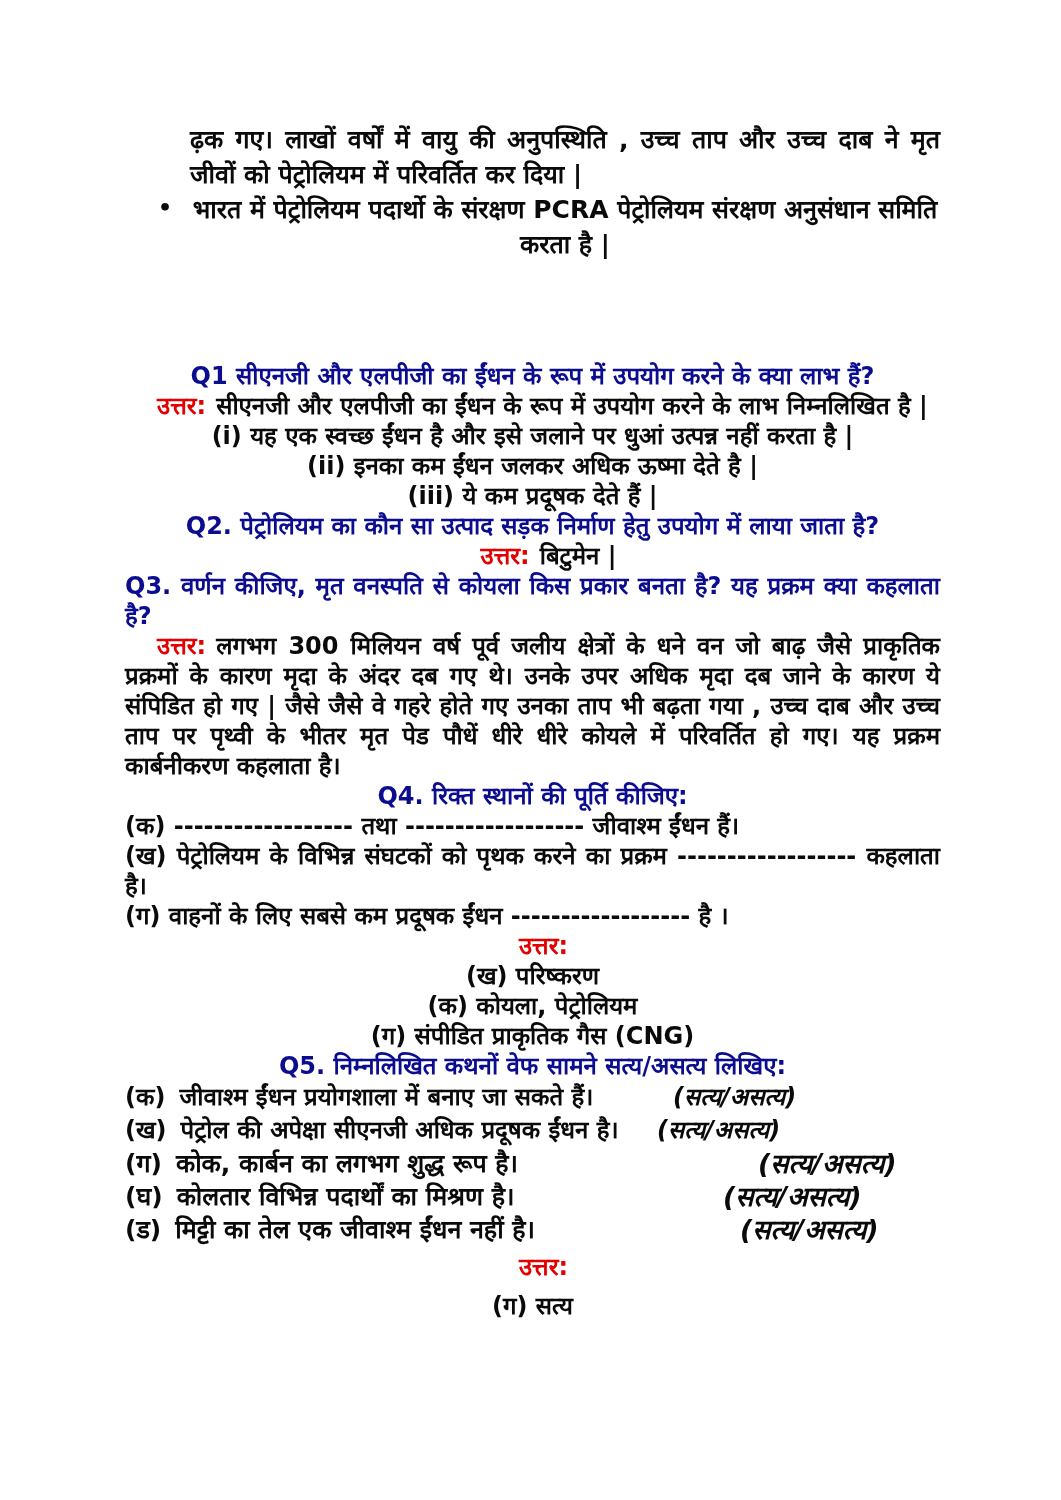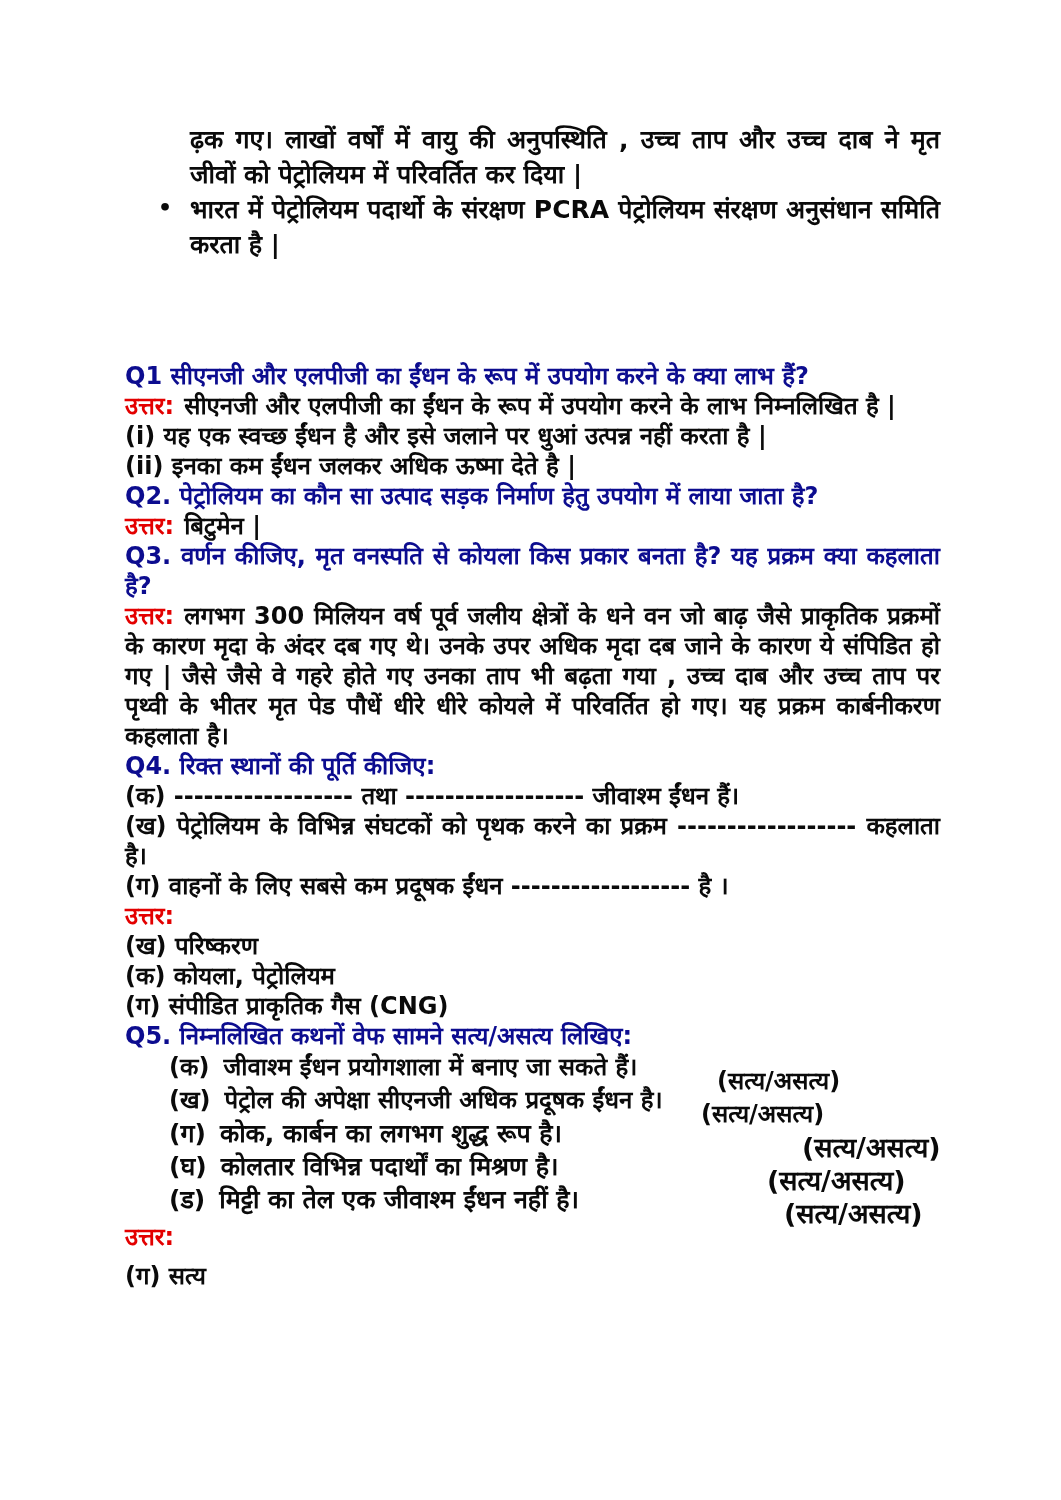--- a/index.html
+++ b/index.html
@@ -15,21 +15,21 @@
     font-weight: bold;
     color: #0a0a0a;
   }
   .page {
     position: relative;
     box-sizing: border-box;
     width: 1061px;
     height: 1500px;
     padding: 122px 121px 0 125px;
   }
-  p { margin: 0; }
+  p { margin: 0; text-align: center; }
 
   
   .intro-para {
     margin-left: 65px;
     font-size: 25px;
     line-height: 35px;
     text-align: justify;
   }
   .bullet-row {
     position: relative;
@@ -46,33 +46,32 @@
   }
 
   
   .qa {
     margin-top: 99px;
     font-size: 24px;
     line-height: 30px;
   }
   .qa p { line-height: 30px; }
   .q-heading { color: #0c0c8f; }
-  .ans-label { color: #e30000; margin-right: 10px; }
+  .ans-label { color: #e30000; margin-right: 10px; margin-left: 32px; }
   .justify { text-align: justify; }
 
   
   .q5-row {
     position: relative;
     height: 33px;
     line-height: 33px;
     white-space: nowrap;
-    margin-left: 44px;
   }
   .q5-label { margin-right: 14px; }
-  .q5-truth { position: absolute; top: 14px; }
+  .q5-truth { position: absolute; top: 0; font-style: italic; }
   .q5-row.r0 .q5-truth { left: 548px; }
   .q5-row.r1 .q5-truth { left: 532px; }
   .q5-row.r2 .q5-truth { left: 633px; font-size: 27px; }
   .q5-row.r3 .q5-truth { left: 598px; font-size: 27px; }
   .q5-row.r4 .q5-truth { left: 615px; font-size: 27px; }
   .q5-row.r2, .q5-row.r3, .q5-row.r4 { font-size: 25px; }
 
   
   .final-answers p { line-height: 39px; }
   .final-answers { margin-top: 2px; }
@@ -91,20 +90,21 @@
   </div>
 
   <div class="qa">
 
     <p class="q-heading">Q1 सीएनजी और एलपीजी का ईंधन के रूप में उपयोग करने के क्या लाभ हैं?</p>
     <p class="justify">
       <span class="ans-label">उत्तर:</span><span>सीएनजी और एलपीजी का ईंधन के रूप में उपयोग करने के लाभ निम्नलिखित है |</span>
     </p>
     <p>(i) यह एक स्वच्छ ईंधन है और इसे जलाने पर धुआं उत्पन्न नहीं करता है |</p>
     <p>(ii) इनका कम ईंधन जलकर अधिक ऊष्मा देते है |</p>
+    <p>(iii) ये कम प्रदूषक देते हैं |</p>
 
     <p class="q-heading">Q2. पेट्रोलियम का कौन सा उत्पाद सड़क निर्माण हेतु उपयोग में लाया जाता है?</p>
     <p>
       <span class="ans-label">उत्तर:</span><span>बिटुमेन |</span>
     </p>
 
     <p class="q-heading justify">Q3. वर्णन कीजिए, मृत वनस्पति से कोयला किस प्रकार बनता है? यह प्रक्रम क्या कहलाता है?</p>
     <p class="justify">
       <span class="ans-label">उत्तर:</span><span>लगभग 300 मिलियन वर्ष पूर्व जलीय क्षेत्रों के धने वन जो बाढ़ जैसे प्राकृतिक प्रक्रमों के कारण मृदा के अंदर दब गए थे। उनके उपर अधिक मृदा दब जाने के कारण ये संपिडित हो गए | जैसे जैसे वे गहरे होते गए उनका ताप भी बढ़ता गया , उच्च दाब और उच्च ताप पर पृथ्वी के भीतर मृत पेड पौधें धीरे धीरे कोयले में परिवर्तित हो गए। यह प्रक्रम कार्बनीकरण कहलाता है।</span>
     </p>

